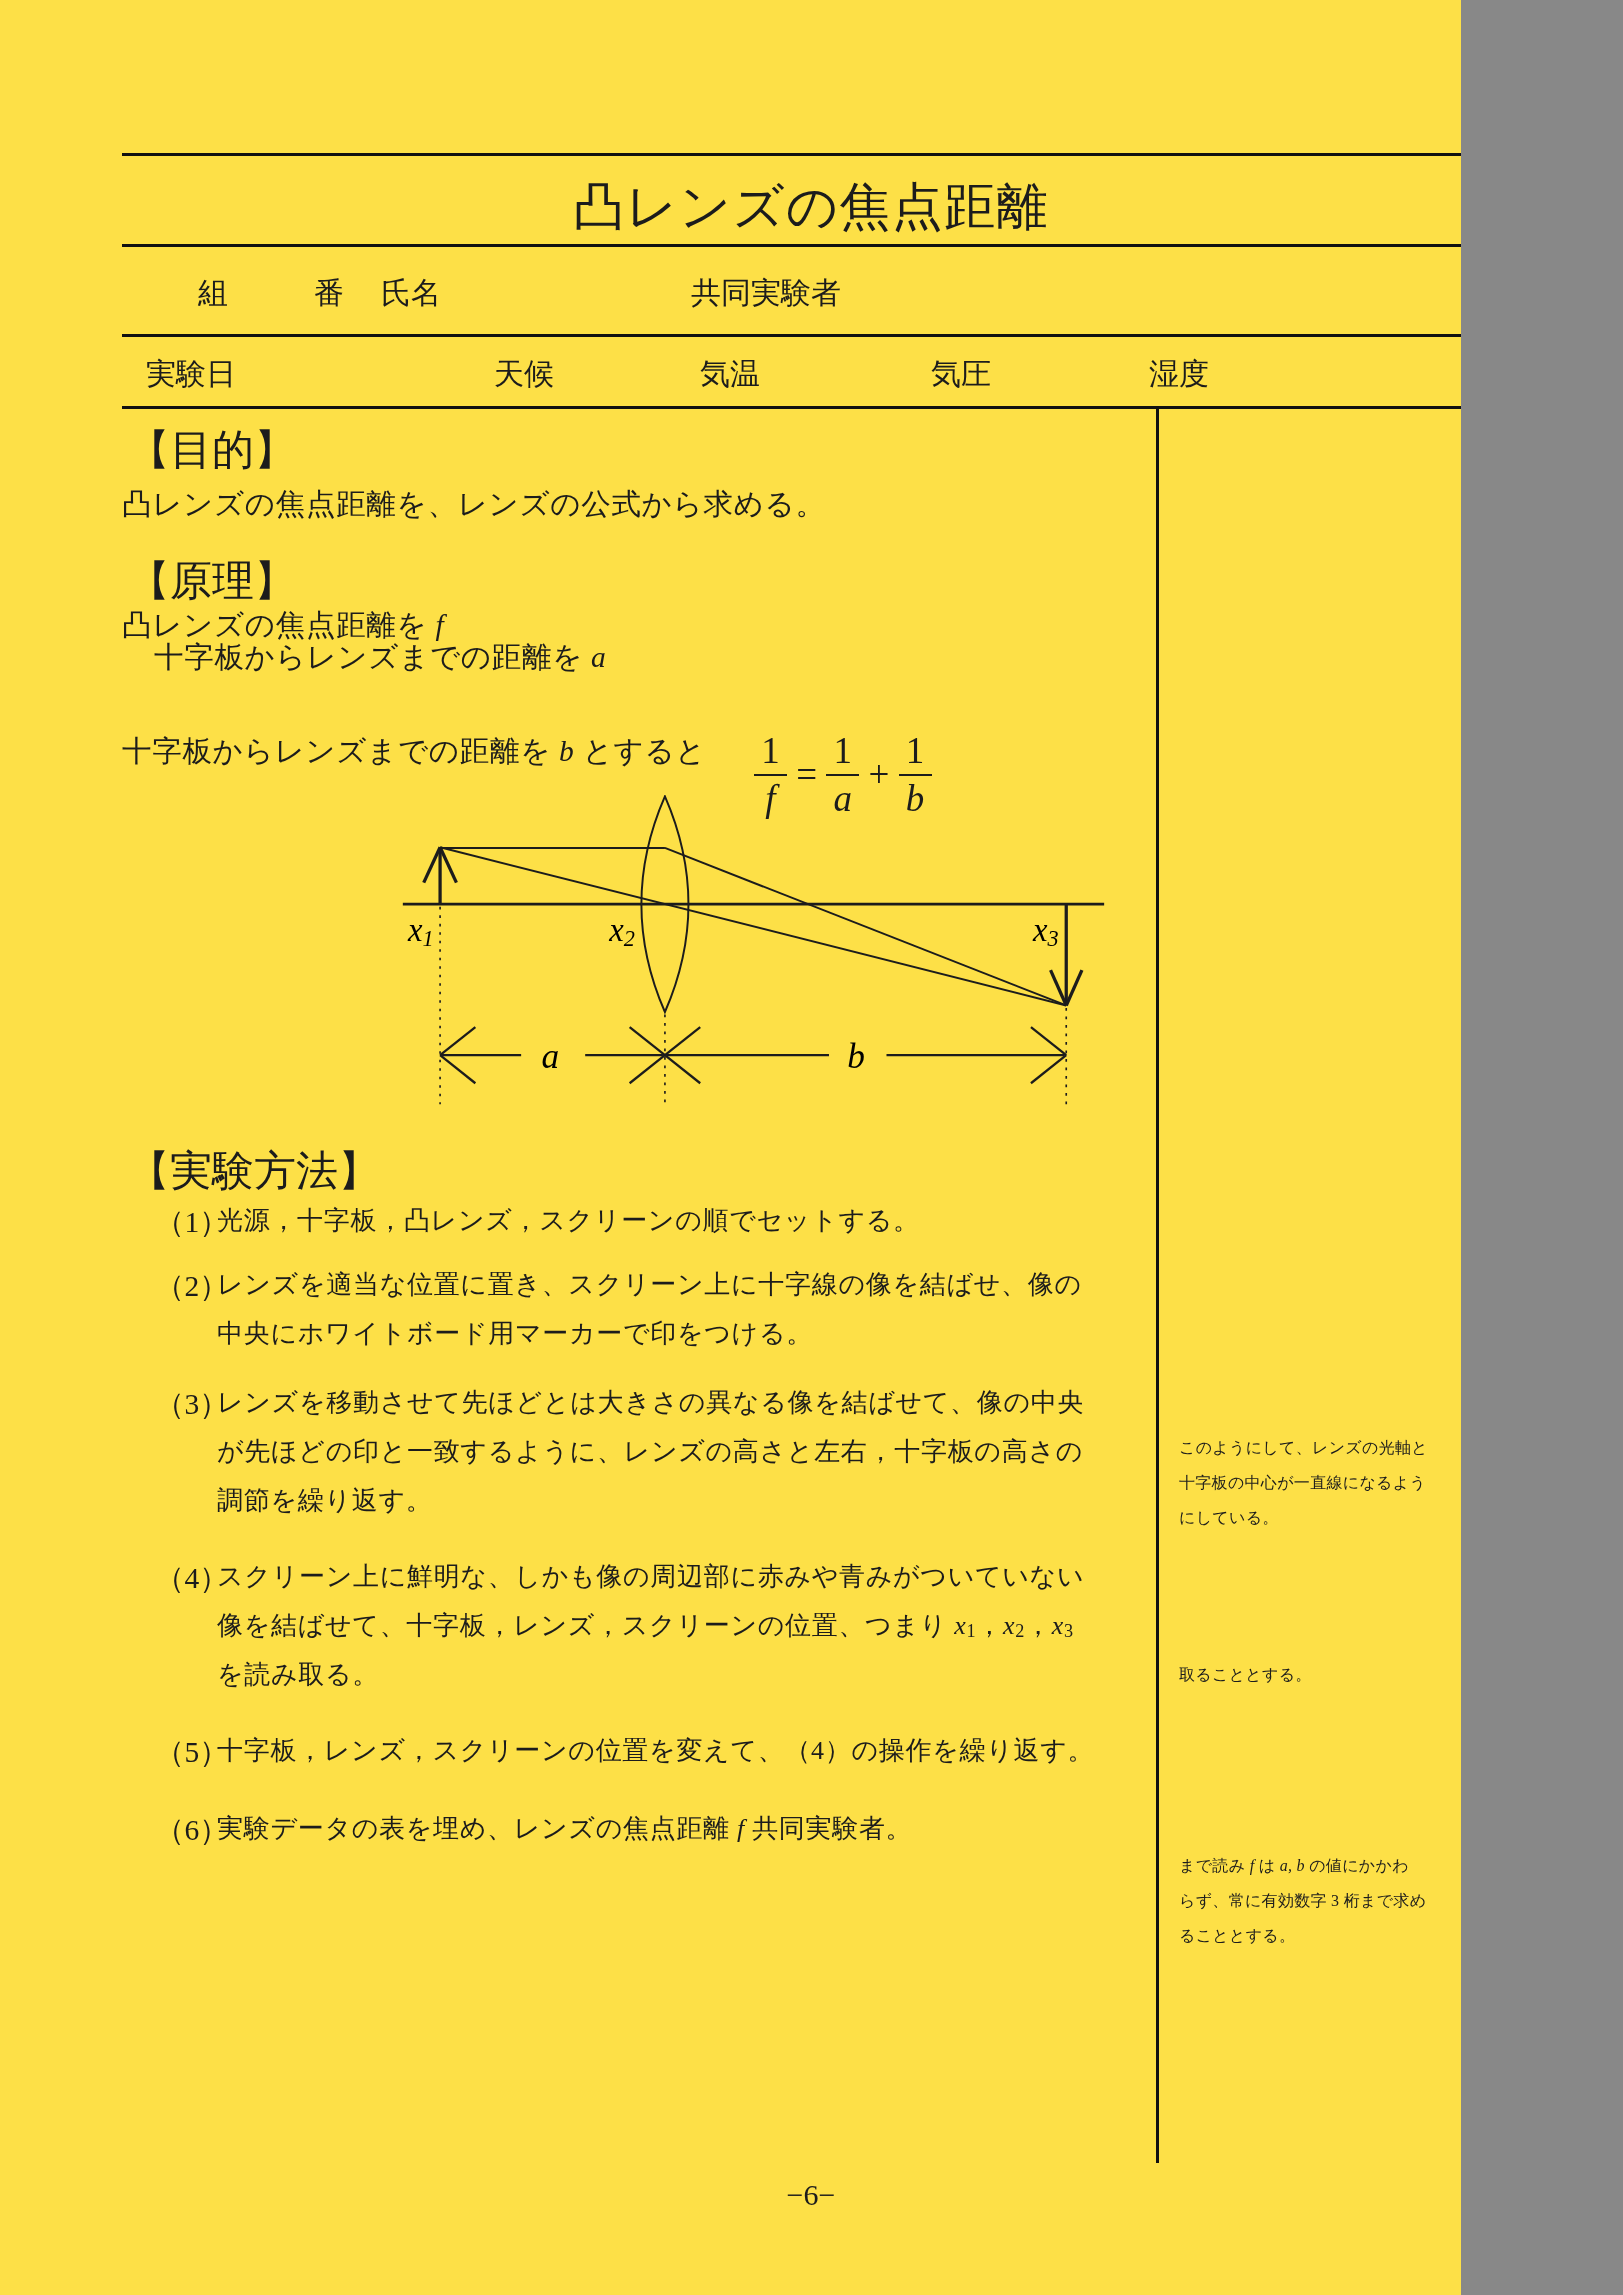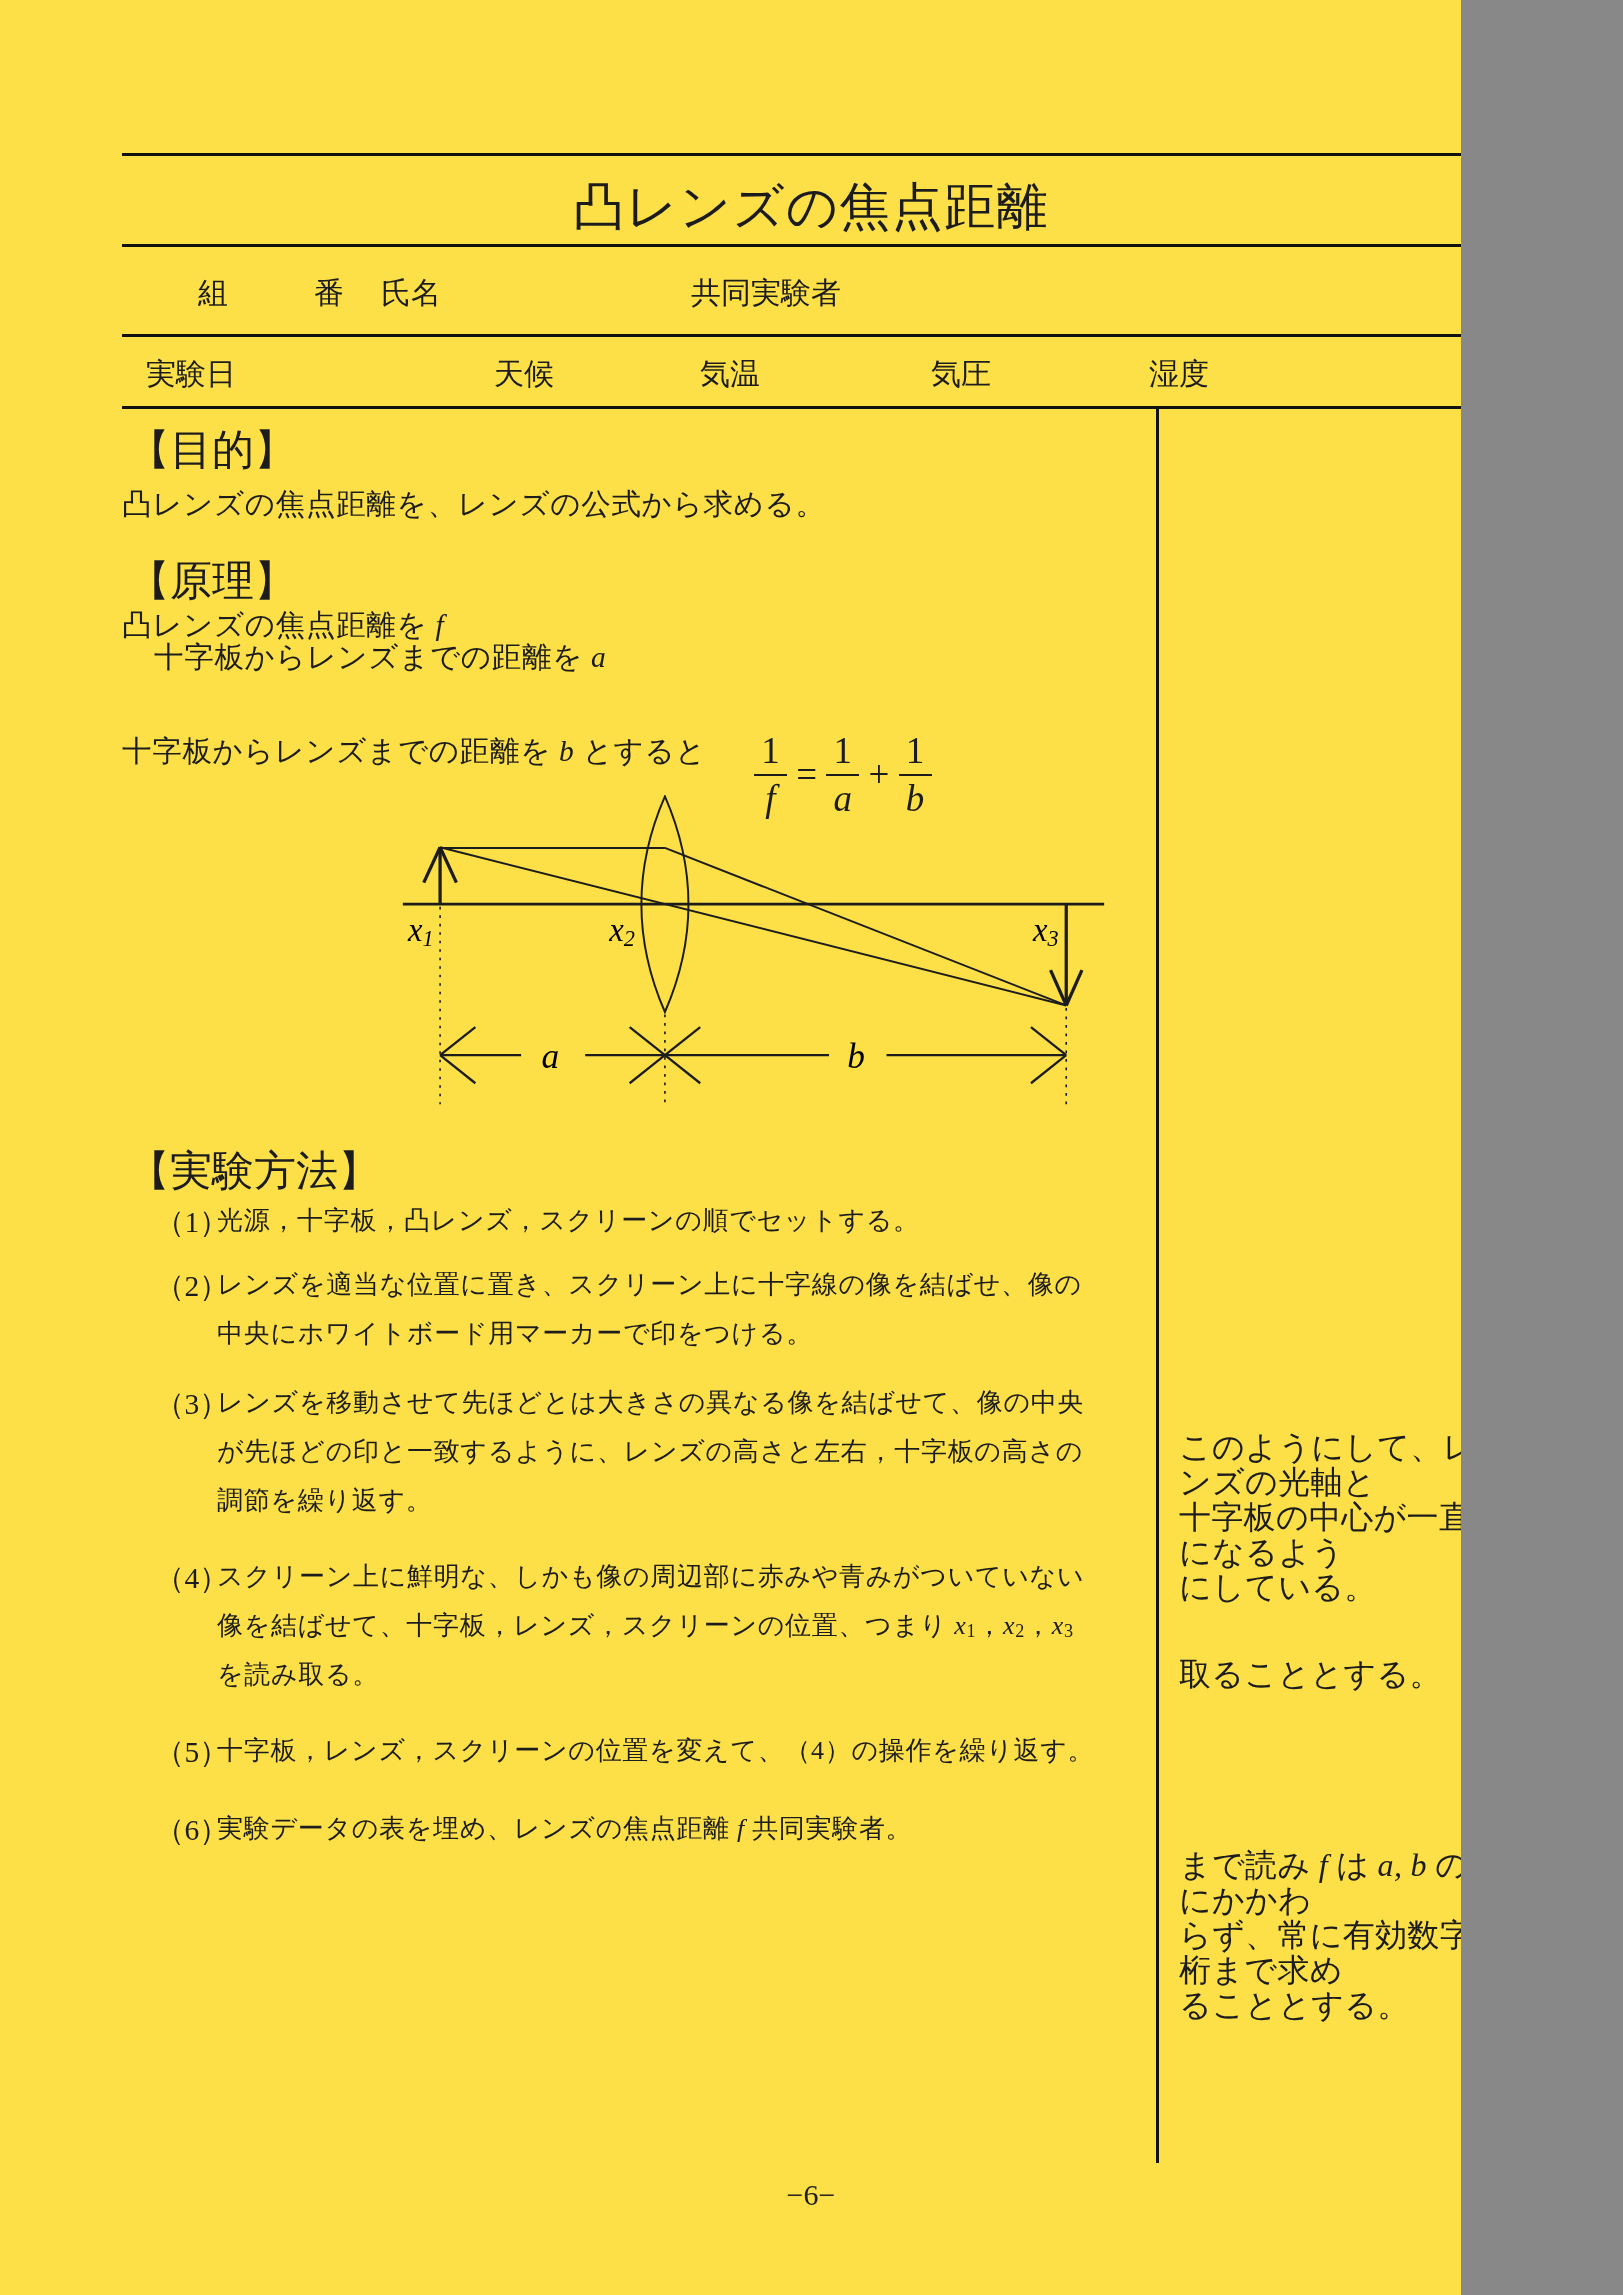--- a/index.html
+++ b/index.html
@@ -16,21 +16,21 @@
   .vline{position:absolute;left:1156px;top:407px;width:2.6px;height:1756px;background:#111;}
   .title{
     position:absolute;left:122px;top:182px;width:1378px;
     text-align:center;font-size:51px;line-height:1;letter-spacing:1.3px;
   }
   .lbl{position:absolute;font-size:30px;line-height:1;white-space:nowrap;}
   .heading{position:absolute;left:128px;font-size:42px;line-height:1;white-space:nowrap;}
   .bodyline{position:absolute;left:122px;font-size:29.5px;line-height:1.25;white-space:nowrap;letter-spacing:0.7px;}
   .stepnum{position:absolute;left:155px;font-size:29.5px;line-height:1;white-space:nowrap;}
   .stepline{position:absolute;left:217px;font-size:26px;line-height:1;white-space:nowrap;letter-spacing:0.7px;}
-  .note{position:absolute;left:1179px;width:327px;font-size:32px;line-height:35px;letter-spacing:0.3px;}
+  .note{position:absolute;left:1179px;width:327px;font-size:16px;line-height:35px;letter-spacing:0.3px;}
   .pagenum{position:absolute;left:122px;top:2178px;width:1378px;text-align:center;font-size:30px;}
   .v{font-style:italic;}
   .sub{font-size:0.7em;vertical-align:-0.18em;}
   .formula{
     position:absolute;left:754px;top:732px;
     display:flex;align-items:center;gap:9.2px;
   }
   .frac{display:inline-flex;flex-direction:column;align-items:center;}
   .frac .num{font-size:37px;line-height:1;}
   .frac .bar{width:33px;height:0;border-top:2.6px solid #1c1c1c;margin:5.2px 0 3.9px 0;}

